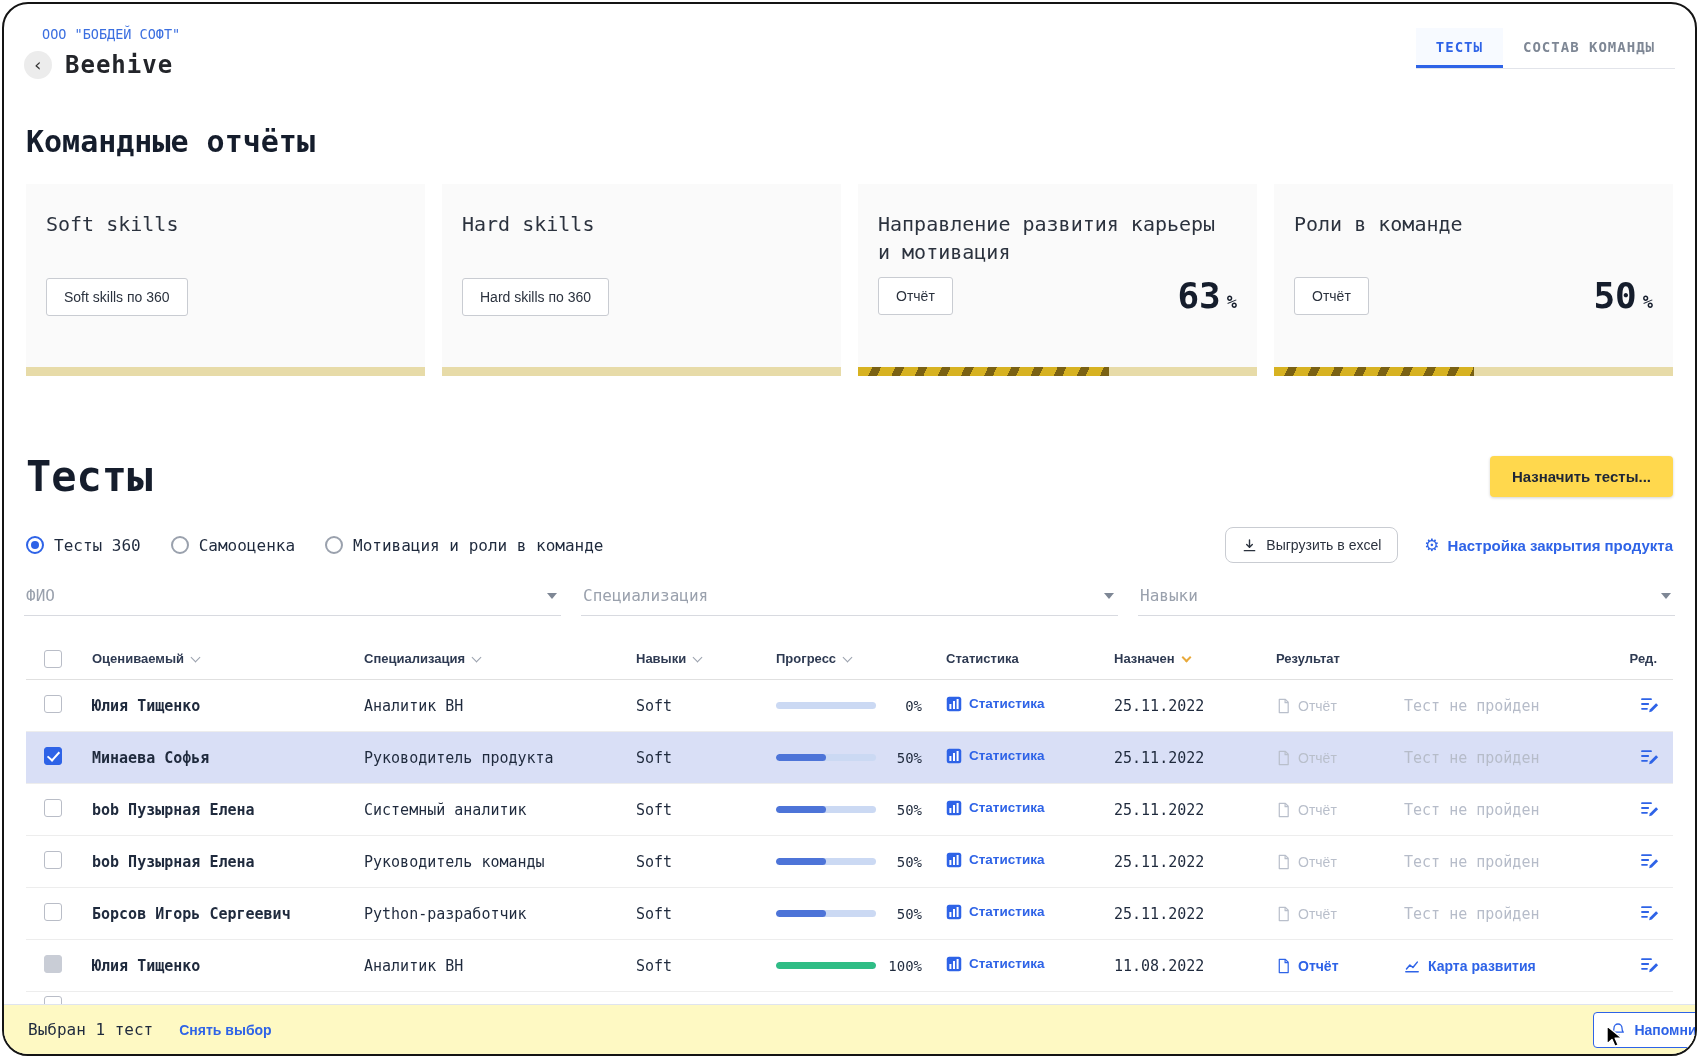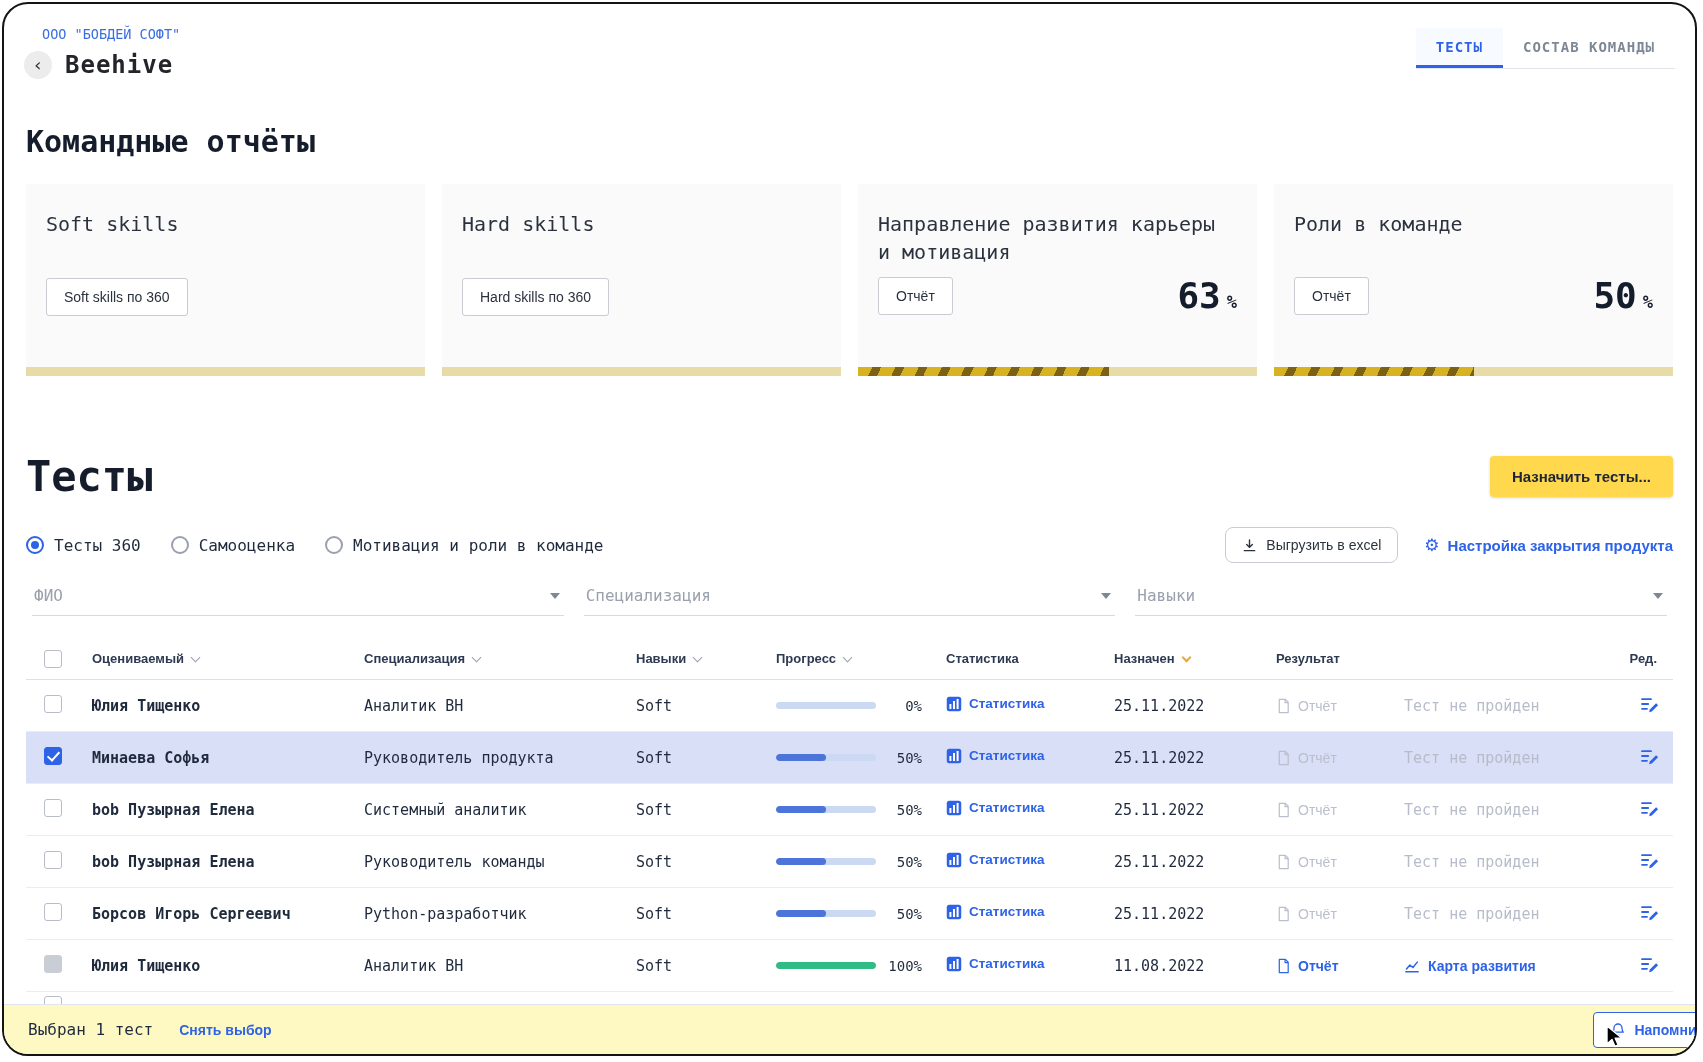--- a/index.html
+++ b/index.html
@@ -58,21 +58,21 @@
   .rdot{width:18px;height:18px;border-radius:50%;border:2px solid #9AA1AD;position:relative;flex:none;}
   .radio.selected .rdot{border-color:var(--accent);}
   .radio.selected .rdot::after{content:"";position:absolute;inset:3px;border-radius:50%;background:var(--accent);}
   .right-controls{display:flex;align-items:center;gap:26px;}
   .export-btn{display:inline-flex;align-items:center;gap:9px;border:1px solid #C9CCD2;border-radius:8px;
               background:#fff;padding:9px 16px;font:14px "Liberation Sans",sans-serif;color:#2B323E;cursor:pointer;}
   .sessions-link{display:inline-flex;align-items:center;gap:8px;color:var(--accent);
                  font:700 15px "Liberation Sans",sans-serif;cursor:pointer;}
   .gear{font-size:17px;line-height:1;font-family:"DejaVu Sans",sans-serif;}
 
-  .filters{display:flex;gap:20px;margin:16px 28px 0;}
+  .filters{display:flex;gap:20px;margin:16px 20px 0;}
   .filter{flex:1;position:relative;border-bottom:1px solid #D8DAE0;padding:6px 22px 10px 2px;
           font-size:16px;color:#9AA1AD;cursor:pointer;}
   .filter .caret{position:absolute;right:4px;top:13px;width:0;height:0;
                  border-left:5px solid transparent;border-right:5px solid transparent;border-top:6px solid #7E8795;}
 
   
   .table{margin:22px 22px 0;}
   .thead,.trow{display:grid;grid-template-columns:66px 272px 272px 140px 170px 168px 162px 1fr 56px;align-items:center;}
   .thead{height:42px;border-bottom:1px solid #E0E0E0;font:700 13px "Liberation Sans",sans-serif;color:#2E3A52;}
   .hcell{display:flex;align-items:center;gap:8px;cursor:pointer;}

